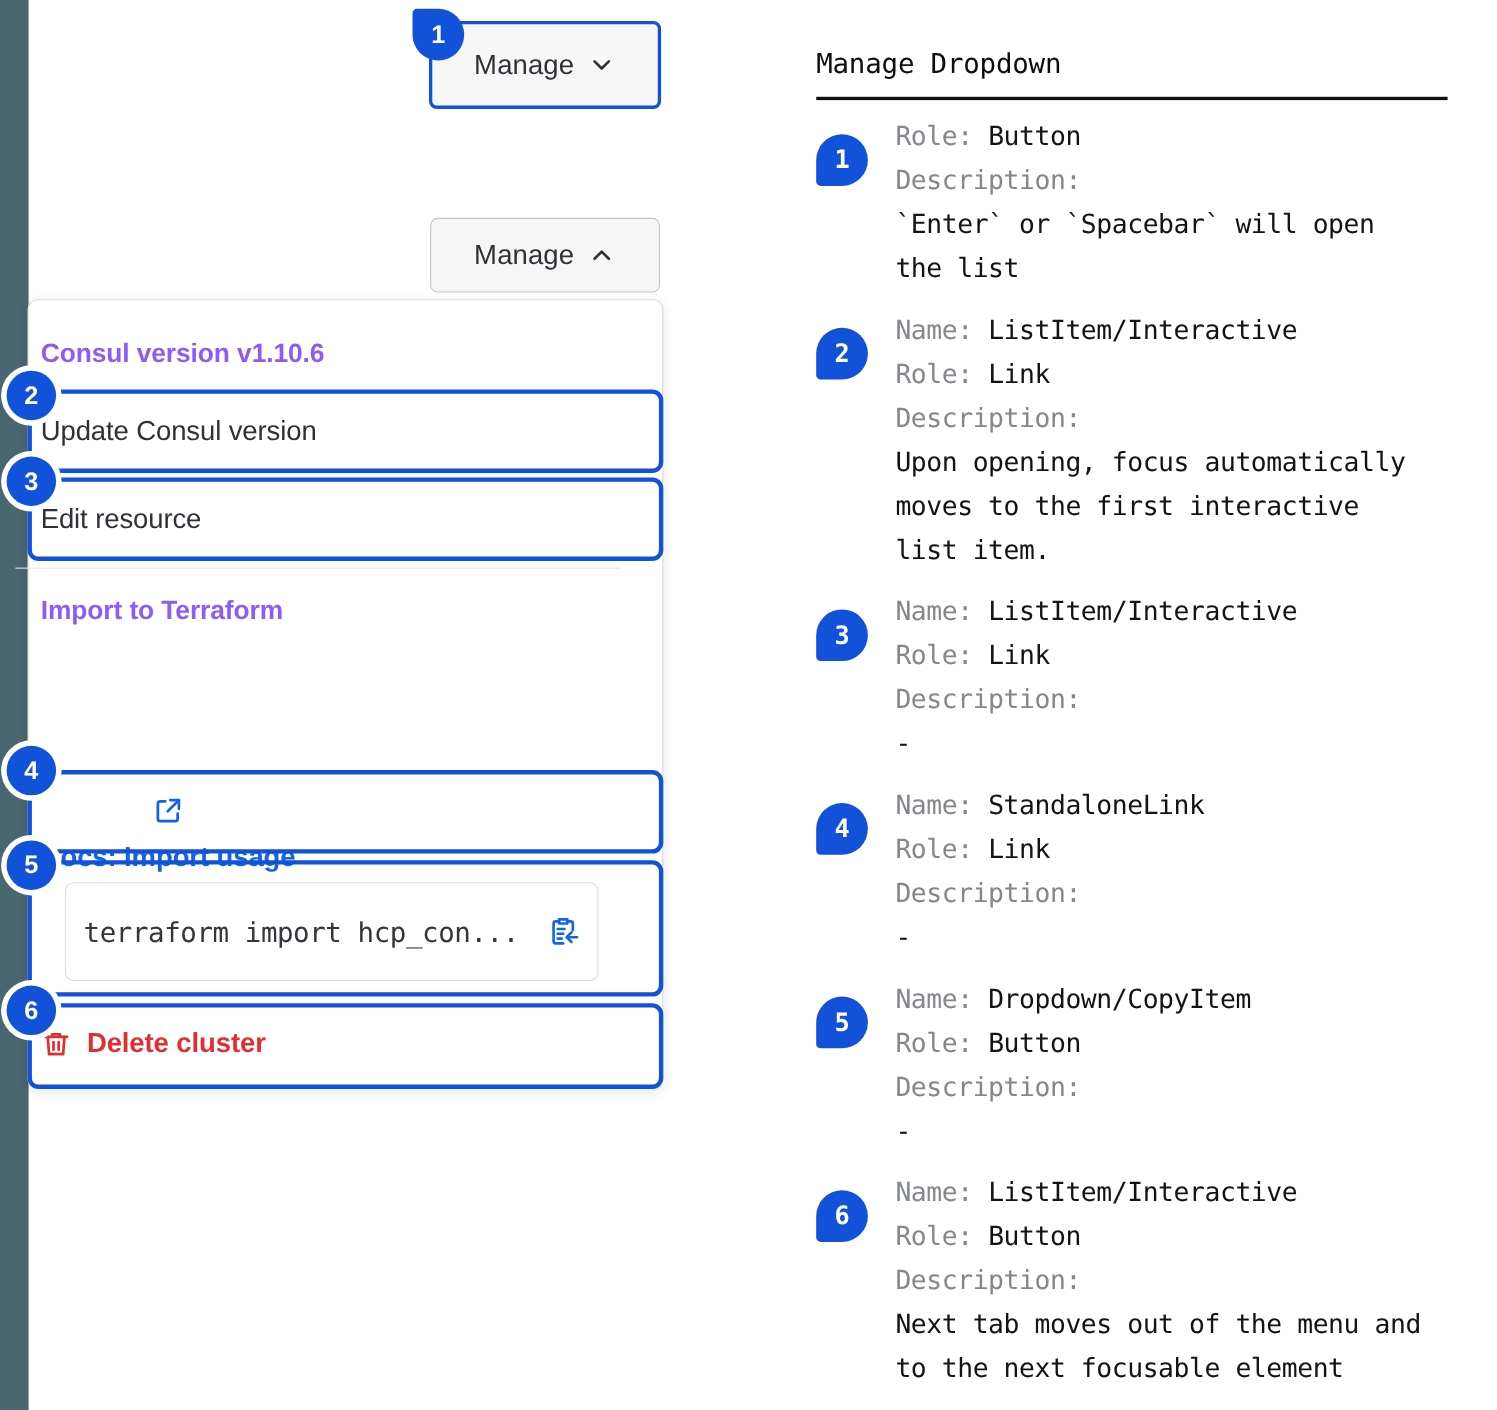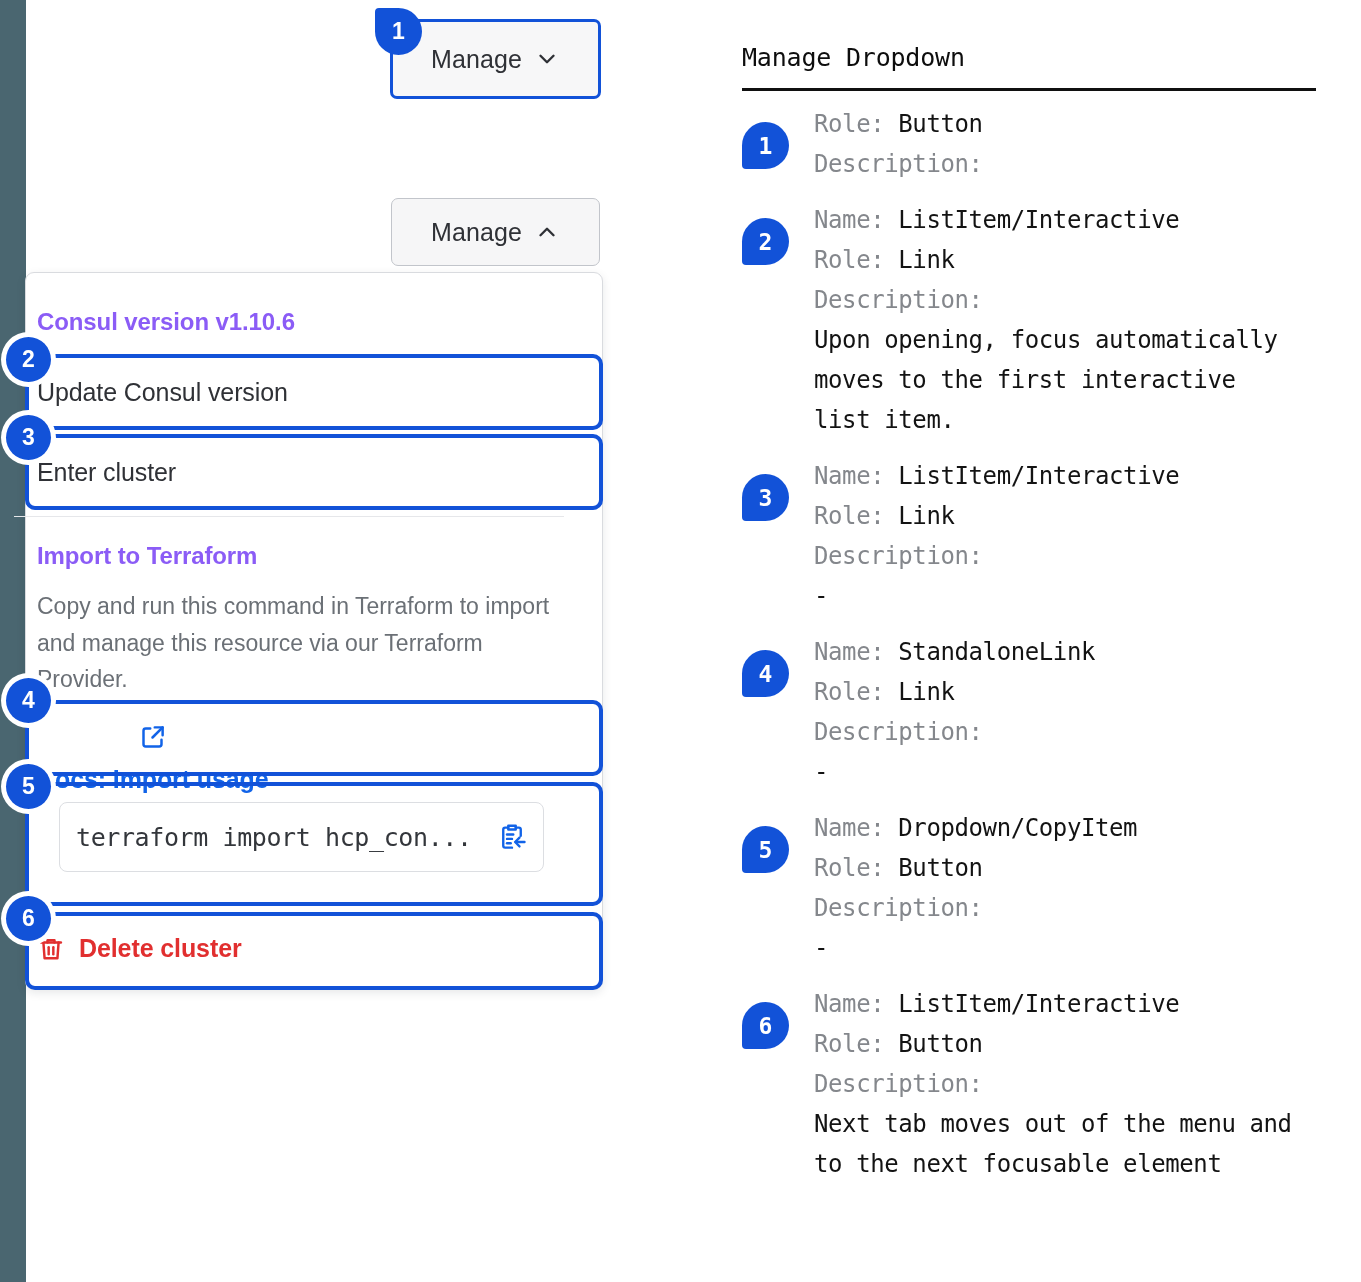--- a/index.html
+++ b/index.html
@@ -107,21 +107,21 @@
     line-height: 36.5px;
     color: #6b7076;
   }
   .link-blue { color: #1163e8; font-weight: 600; flex-direction: column; }
   .link-red  { color: #e12f2f; font-weight: 600; }
 
   
   .copy-box {
     position: absolute;
     left: 59px; top: 802px;
-    width: 485px; height: 70px;
+    width: 485px; height: 90px;
     box-sizing: border-box;
     border: 1px solid #dcdee2;
     border-radius: 8px;
     background: #fff;
     display: flex;
     align-items: center;
     padding: 0 16px;
   }
   .copy-code {
     flex: 1;
@@ -252,26 +252,25 @@
         </svg>
     </span>
   </div>
 
   <div class="menu-panel"></div>
 
   <div class="menu-section-title" style="top:308px;">Consul version v1.10.6</div>
 
   <div class="menu-item-label" style="top:378px;">Update Consul version</div>
 
-  <div class="menu-item-label" style="top:458px;">Enter cluster</div>
+  <div class="menu-item-label" style="top:458px;">Edit resource</div>
 
   <div class="menu-divider" style="top:516px;"></div>
 
   <div class="menu-section-title" style="top:542px;">Import to Terraform</div>
-  <div class="menu-desc" style="top:588px;">Copy and run this command in Terraform to import and manage this resource via our Terraform Provider.</div>
 
   <div class="menu-item-label link-blue" style="top:724px;">
     <span style="display:flex;align-items:center;">
       <svg width="27" height="27" viewBox="0 0 24 24" fill="none" stroke="#1163e8" stroke-width="2.2" stroke-linecap="round" stroke-linejoin="round">
         <path d="M10 4H6a2 2 0 0 0-2 2v12a2 2 0 0 0 2 2h12a2 2 0 0 0 2-2v-4"></path>
         <polyline points="14 3 21 3 21 10"></polyline>
         <line x1="12" y1="12" x2="21" y2="3"></line>
       </svg>
     </span>
     <span>Docs: Import usage</span>
@@ -324,20 +323,22 @@
   <div class="legend-title">Manage Dropdown</div>
   <div class="legend-rule"></div>
   <div class="legend-list" id="legend-list">
       <div class="legend-row">
         <div class="legend-badge-col">
           <div class="pin">1</div>
         </div>
         <div class="legend-body">
           <div class="legend-line"><span class="legend-key">Role: </span><span class="legend-val">Button</span></div>
           <div class="legend-line legend-key">Description:</div>
+          <div class="legend-line legend-desc-text">`Enter` or `Spacebar` will open
+the list</div>
         </div>
       </div>
       <div class="legend-row">
         <div class="legend-badge-col">
           <div class="pin">2</div>
         </div>
         <div class="legend-body">
           <div class="legend-line"><span class="legend-key">Name: </span><span class="legend-val">ListItem/Interactive</span></div>
           <div class="legend-line"><span class="legend-key">Role: </span><span class="legend-val">Link</span></div>
           <div class="legend-line legend-key">Description:</div>

